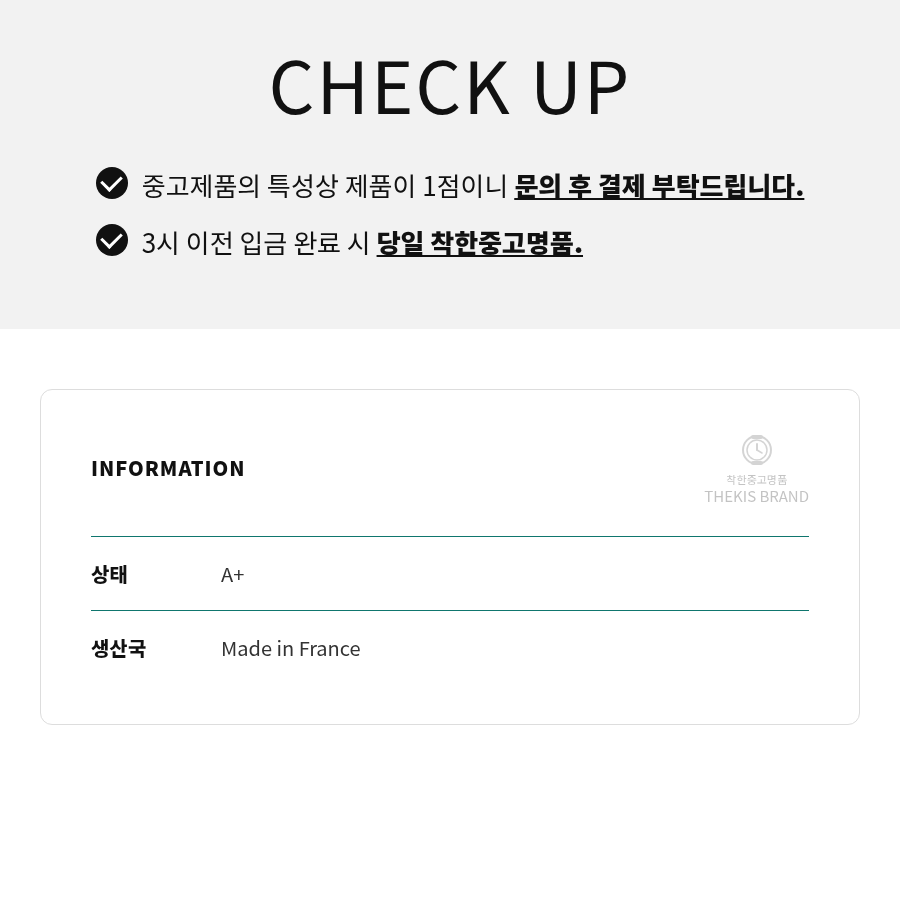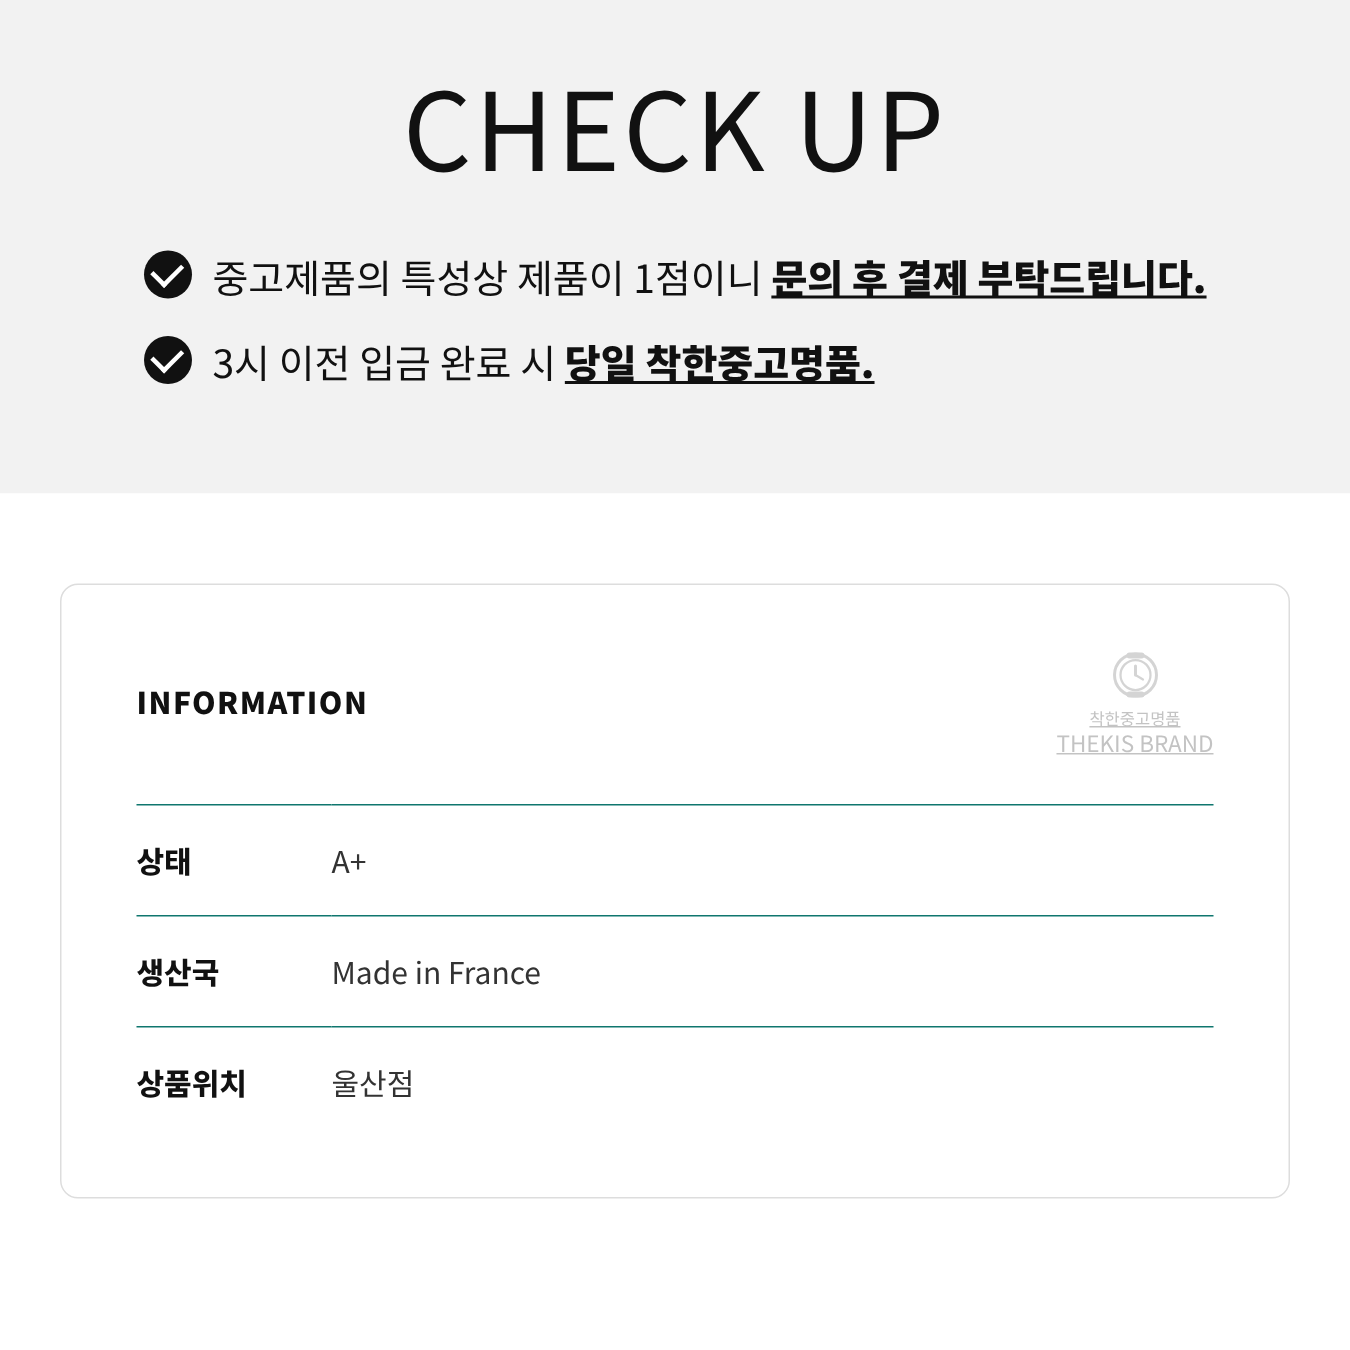--- a/index.html
+++ b/index.html
@@ -110,21 +110,20 @@
     .brand-logo-icon {
       width: 40px;
       height: 40px;
     }
 
     .brand-logo-text {
       font-size: 11px;
       color: #888;
       text-align: center;
       line-height: 1.3;
-      text-decoration: underline;
     }
 
     .info-table {
       width: 100%;
       border-collapse: collapse;
     }
 
     .info-row {
       border-top: 1px solid #0f766e;
     }
@@ -194,19 +193,15 @@
   <table class="info-table">
     <tbody>
       <tr class="info-row">
         <td class="info-label">상태</td>
         <td class="info-value">A+</td>
       </tr>
       <tr class="info-row">
         <td class="info-label">생산국</td>
         <td class="info-value">Made in France</td>
       </tr>
-      <tr class="info-row">
-        <td class="info-label">상품위치</td>
-        <td class="info-value">울산점</td>
-      </tr>
     </tbody>
   </table>
 </div>
 
 </body></html>

